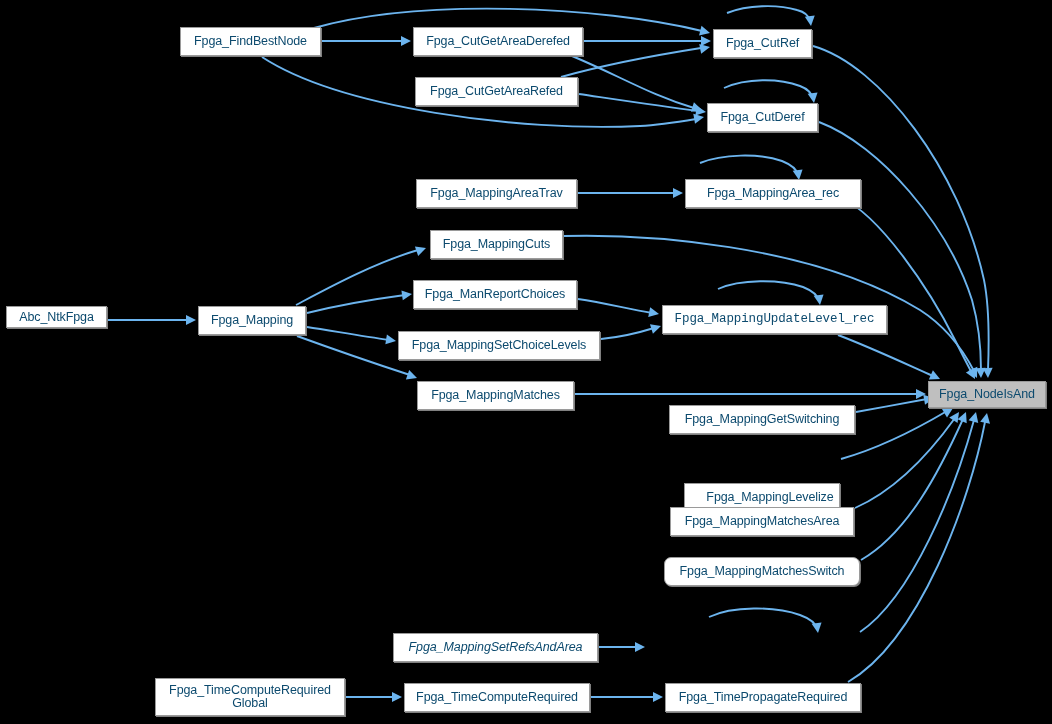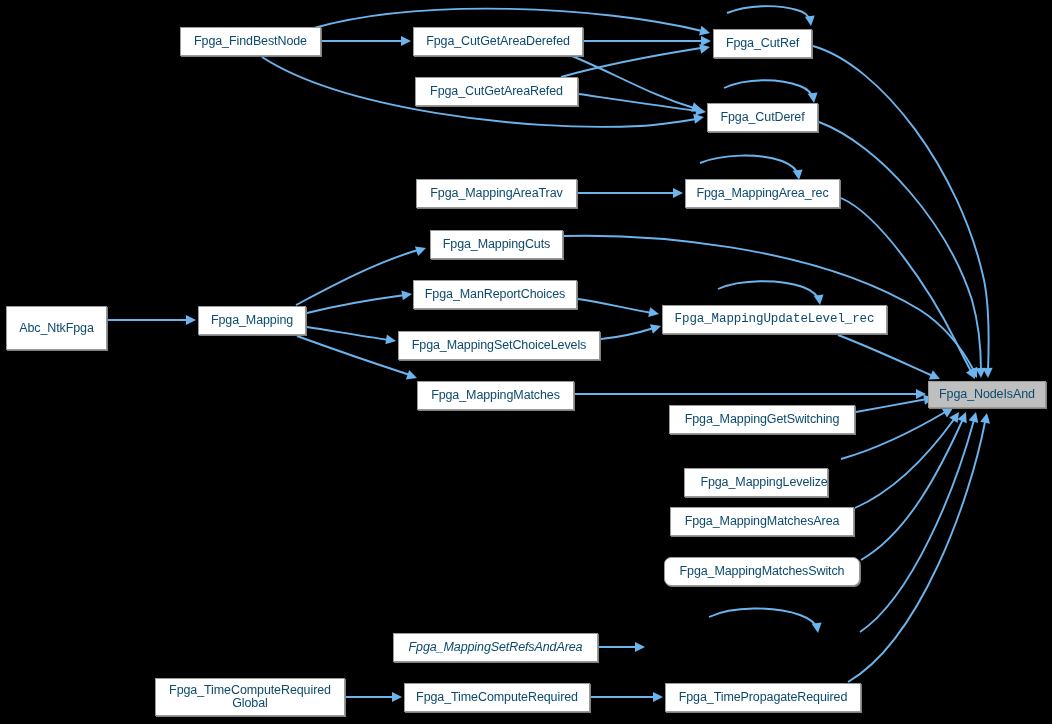--- a/index.html
+++ b/index.html
@@ -189,31 +189,31 @@
         <path d="M 848,682 C 920,640 970,500 985,422" fill="none" stroke="#6cb4ee" stroke-width="1.9"></path>
         <polygon points="0,0 -10,-5 -10,5" fill="#6cb4ee" transform="translate(987,413) rotate(-79)"></polygon>
       </g>
     </svg>
 <div class="node" style="left: 180px; top: 27px; width: 141px; height: 29px;">Fpga_FindBestNode</div>
     <div class="node" style="left: 413px; top: 27px; width: 170px; height: 29px;">Fpga_CutGetAreaDerefed</div>
     <div class="node" style="left: 713px; top: 29px; width: 99px; height: 29px;">Fpga_CutRef</div>
     <div class="node" style="left: 415px; top: 77px; width: 163px; height: 29px;">Fpga_CutGetAreaRefed</div>
     <div class="node" style="left: 707px; top: 103px; width: 111px; height: 29px;">Fpga_CutDeref</div>
     <div class="node" style="left: 416px; top: 179px; width: 161px; height: 29px;">Fpga_MappingAreaTrav</div>
-    <div class="node" style="left: 685px; top: 179px; width: 155px; height: 29px;">Fpga_MappingArea_rec</div>
+    <div class="node" style="left: 685px; top: 179px; width: 176px; height: 29px;">Fpga_MappingArea_rec</div>
     <div class="node" style="left: 430px; top: 230px; width: 133px; height: 29px;">Fpga_MappingCuts</div>
     <div class="node" style="left: 413px; top: 280px; width: 164px; height: 29px;">Fpga_ManReportChoices</div>
-    <div class="node" style="left: 6px; top: 306px; width: 101px; height: 44px;">Abc_NtkFpga</div>
+    <div class="node" style="left: 6px; top: 306px; width: 101px; height: 22px;">Abc_NtkFpga</div>
     <div class="node" style="left: 198px; top: 306px; width: 108px; height: 29px;">Fpga_Mapping</div>
     <div class="node" style="left: 662px; top: 305px; width: 225px; height: 29px; font-family: Liberation Mono, monospace;">Fpga_MappingUpdateLevel_rec</div>
     <div class="node" style="left: 398px; top: 331px; width: 202px; height: 29px;">Fpga_MappingSetChoiceLevels</div>
     <div class="node highlight" style="left: 928px; top: 381px; width: 118px; height: 27px;">Fpga_NodeIsAnd</div>
     <div class="node" style="left: 417px; top: 381px; width: 157px; height: 29px;">Fpga_MappingMatches</div>
     <div class="node" style="left: 669px; top: 405px; width: 186px; height: 29px;">Fpga_MappingGetSwitching</div>
-    <div class="node" style="left: 684px; top: 468px; width: 144px; height: 29px; padding-left: 16px;">Fpga_MappingLevelize</div>
+    <div class="node" style="left: 684px; top: 483px; width: 156px; height: 29px; padding-left: 16px;">Fpga_MappingLevelize</div>
     <div class="node" style="left: 670px; top: 507px; width: 184px; height: 29px;">Fpga_MappingMatchesArea</div>
     <div class="node" style="left: 664px; top: 557px; width: 196px; height: 29px; border-radius: 7px;">Fpga_MappingMatchesSwitch</div>
     <div class="node" style="left: 393px; top: 633px; width: 205px; height: 29px; font-style: italic;">Fpga_MappingSetRefsAndArea</div>
     <div class="node" style="left: 155px; top: 678px; width: 190px; height: 38px;">Fpga_TimeComputeRequired
 Global</div>
     <div class="node" style="left: 404px; top: 683px; width: 186px; height: 29px;">Fpga_TimeComputeRequired</div>
     <div class="node" style="left: 665px; top: 683px; width: 196px; height: 29px;">Fpga_TimePropagateRequired</div>
   </div>
 
 </body></html>

